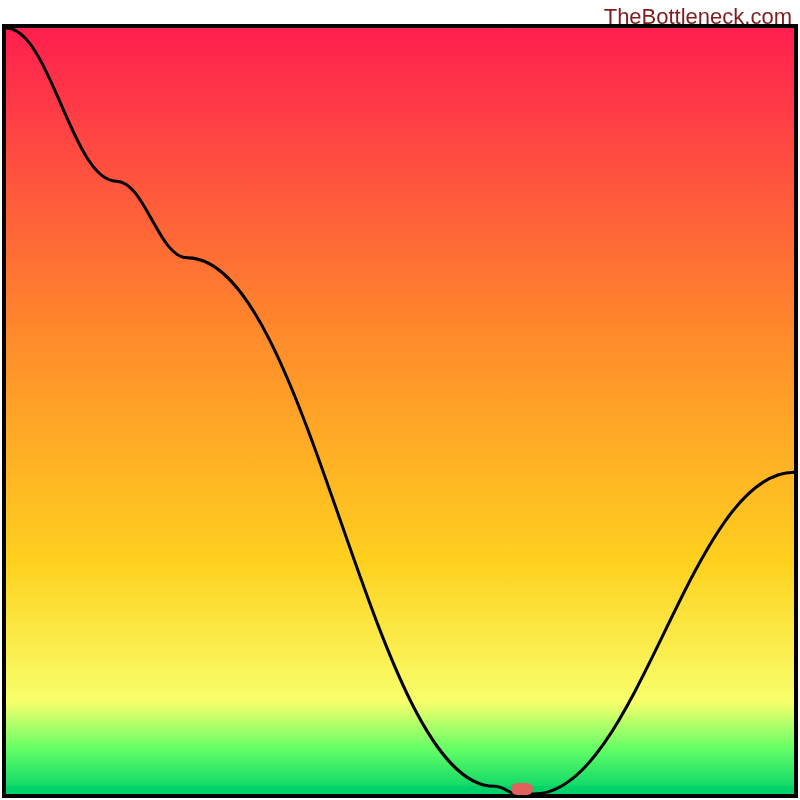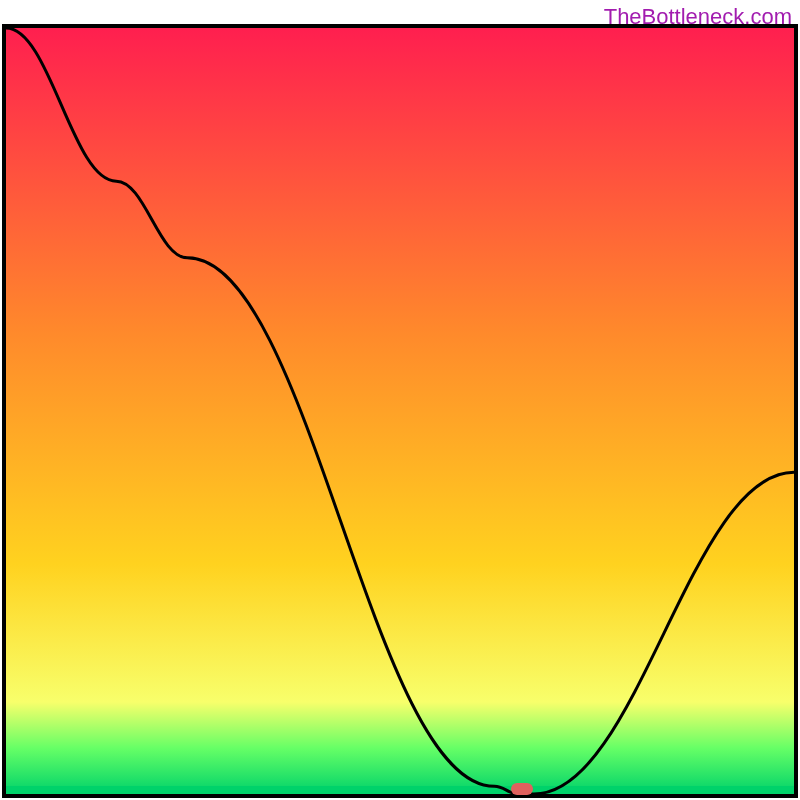--- a/index.html
+++ b/index.html
@@ -17,21 +17,21 @@
     height: 800px;
   }
   .plot-area {
     position: absolute;
     inset: 0;
   }
   .watermark {
     position: absolute;
     top: 4px;
     right: 8px;
-    color: #a21caf;
+    color: #7f1d1d;
     font-size: 22px;
     letter-spacing: 0px;
     user-select: none;
   }
   .marker {
     position: absolute;
     width: 22px;
     height: 12px;
     border-radius: 6px;
     transform: translate(-50%, -50%);

